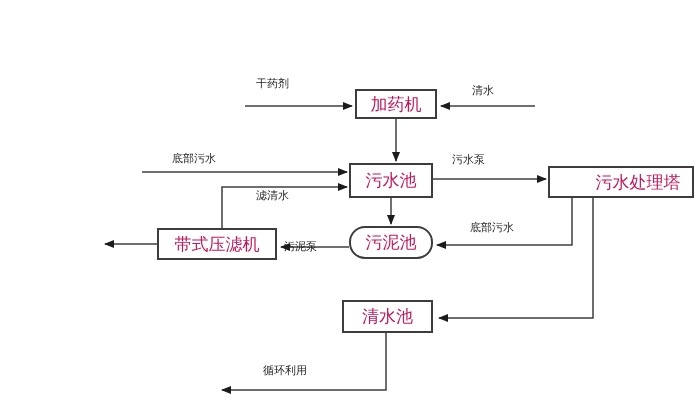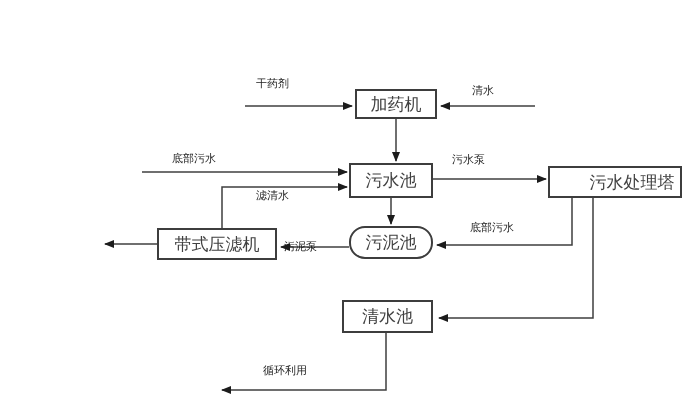--- a/index.html
+++ b/index.html
@@ -22,21 +22,21 @@
     white-space: nowrap;
   }
   .node {
     position: absolute;
     border: 2px solid #3d3d3d;
     background: #ffffff;
     display: flex;
     align-items: center;
     justify-content: center;
     font-size: 17px;
-    color: #404040;
+    color: #be185d;
     box-sizing: border-box;
     white-space: nowrap;
     z-index: 2;
   }
   .edge-label {
     position: absolute;
     font-size: 11px;
     color: #1a1a1a;
     white-space: nowrap;
     z-index: 2;
@@ -74,21 +74,21 @@
     <polyline class="wire" points="391,198 391,224" marker-end="url(#arr)"></polyline>
     <polyline class="wire" points="572,197 572,245 437,245" marker-end="url(#arr)"></polyline>
     <polyline class="wire" points="349,247 281,247" marker-end="url(#arr)"></polyline>
     <polyline class="wire" points="157,244 105,244" marker-end="url(#arr)"></polyline>
     <polyline class="wire" points="593,197 593,318 439,318" marker-end="url(#arr)"></polyline>
     <polyline class="wire" points="386,333 386,390 222,390" marker-end="url(#arr)"></polyline>
   </svg>
 
   <div class="node" style="left:355px; top:89px;  width:82px;  height:30px;">加药机</div>
   <div class="node" style="left:349px; top:163px; width:84px;  height:35px;">污水池</div>
-  <div class="node" style="left:548px; top:166px; width:134px; height:32px;padding-left:34px;">污水处理塔</div>
+  <div class="node" style="left:548px; top:166px; width:146px; height:32px;padding-left:34px;">污水处理塔</div>
   <div class="node" style="left:349px; top:226px; width:84px;  height:33px;border-radius:16px;">污泥池</div>
   <div class="node" style="left:342px; top:300px; width:91px;  height:33px;">清水池</div>
   <div class="node" style="left:157px; top:228px; width:120px; height:32px;">带式压滤机</div>
 
   <div class="edge-label" style="left:256px; top:76px;">干药剂</div>
   <div class="edge-label" style="left:472px; top:83px;">清水</div>
   <div class="edge-label" style="left:172px; top:151px;">底部污水</div>
   <div class="edge-label" style="left:452px; top:152px;">污水泵</div>
   <div class="edge-label" style="left:256px; top:188px;">滤清水</div>
   <div class="edge-label" style="left:470px; top:220px;">底部污水</div>

